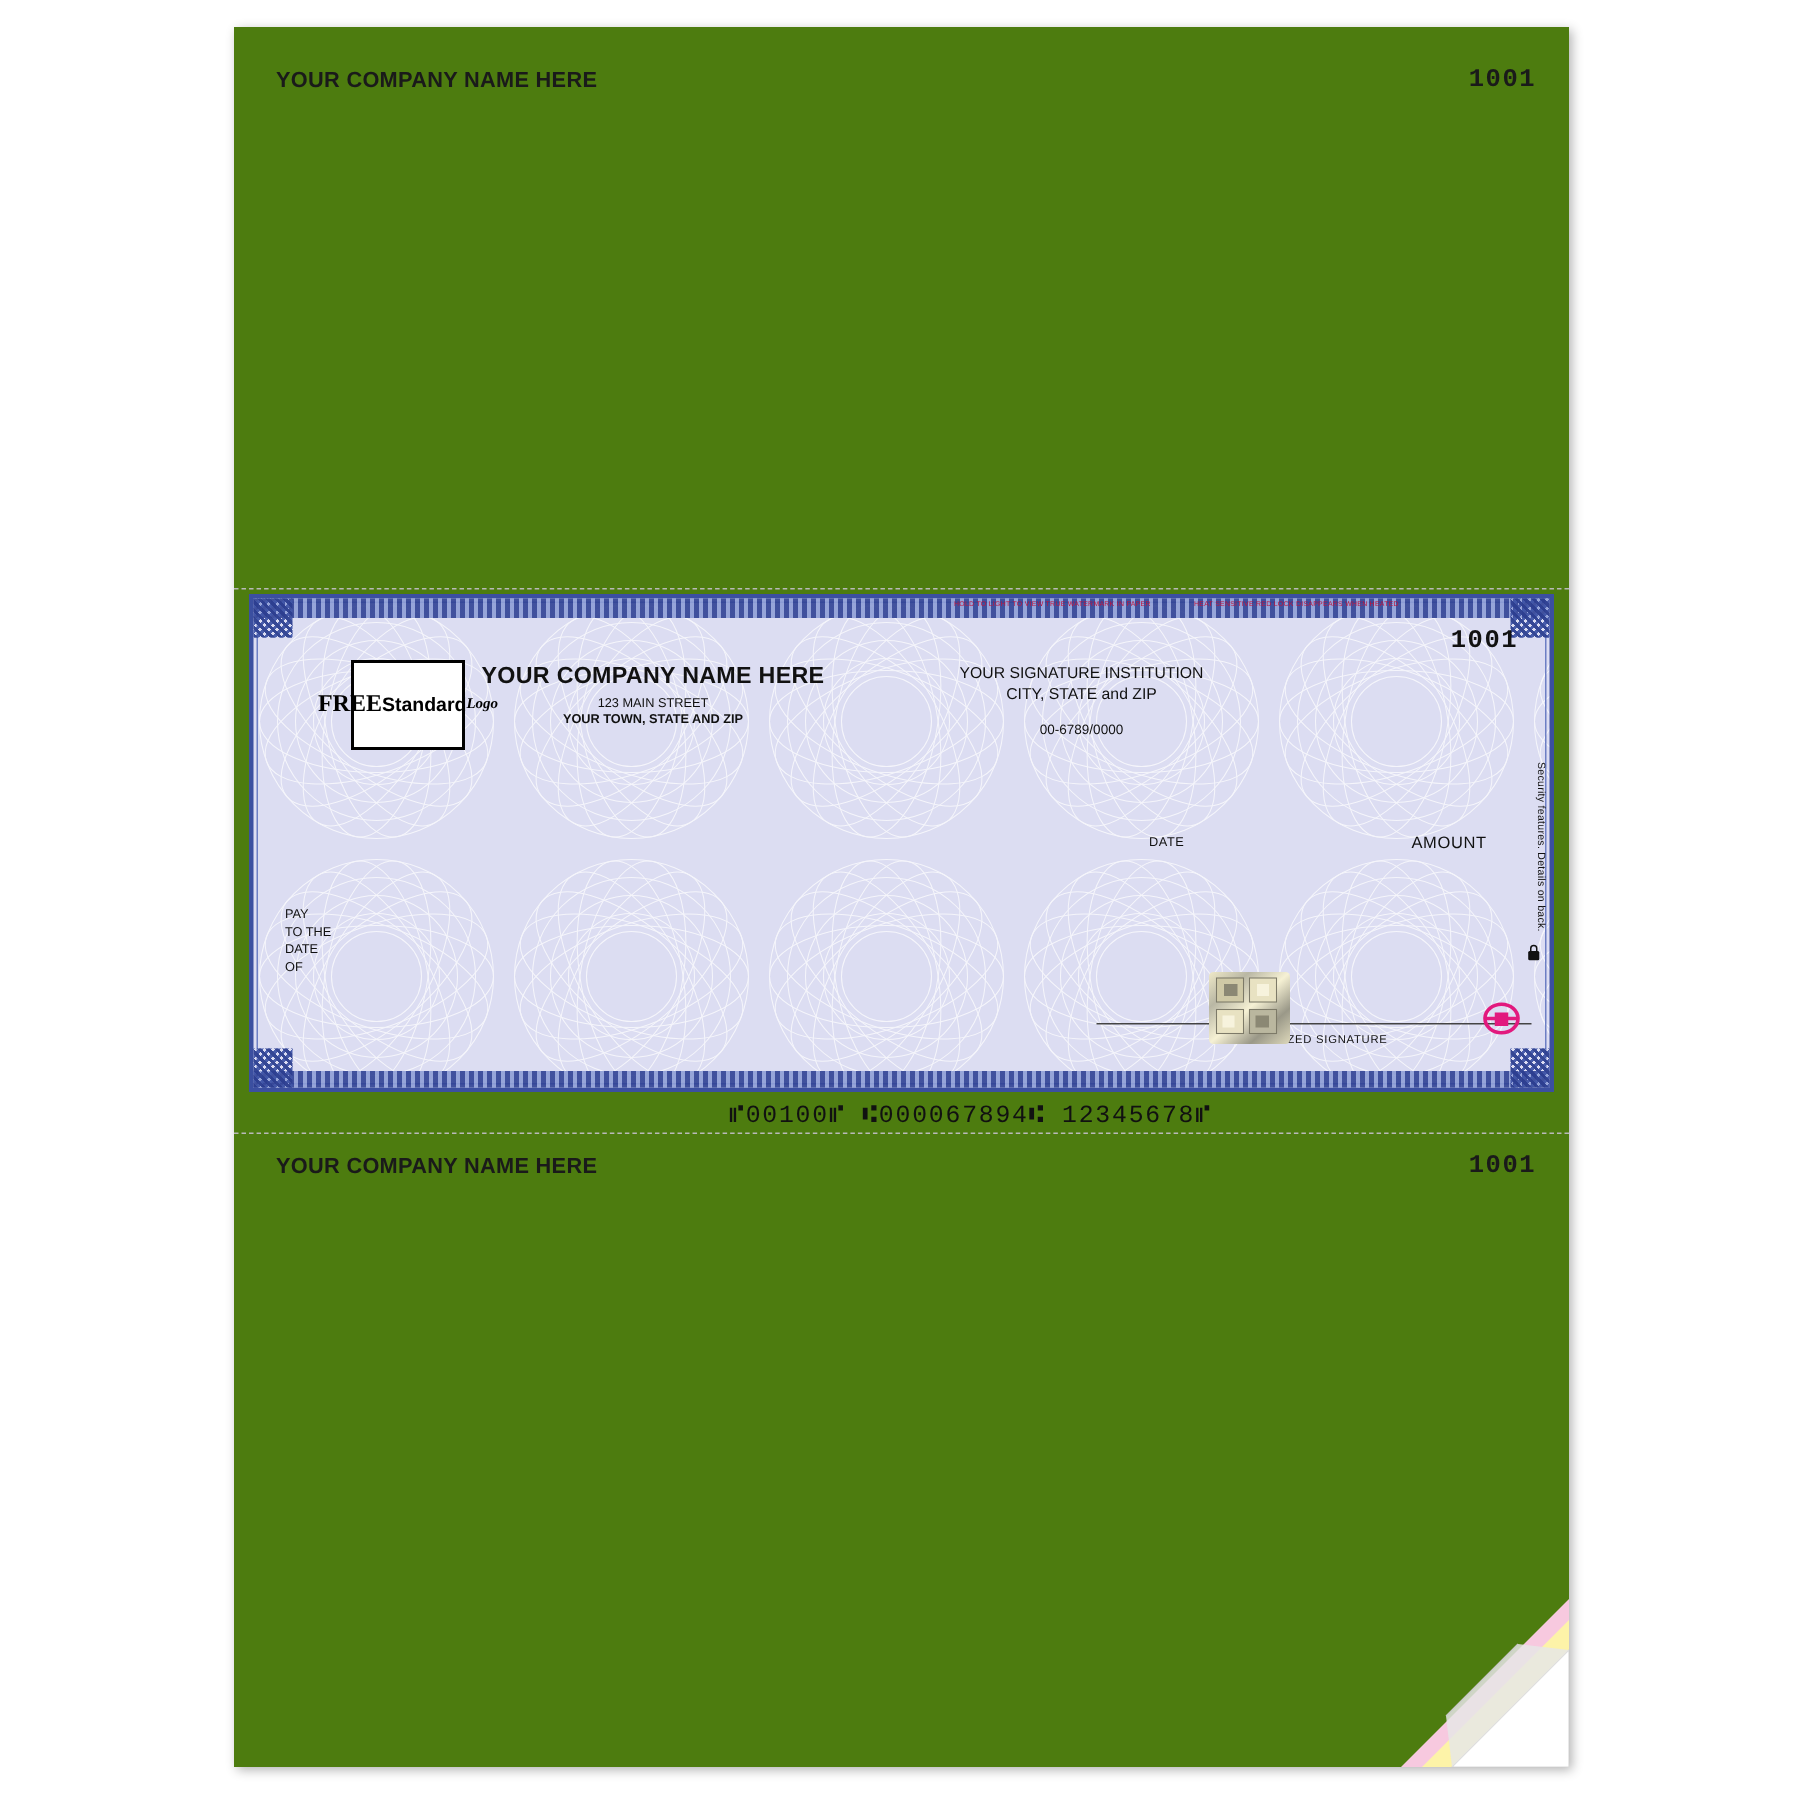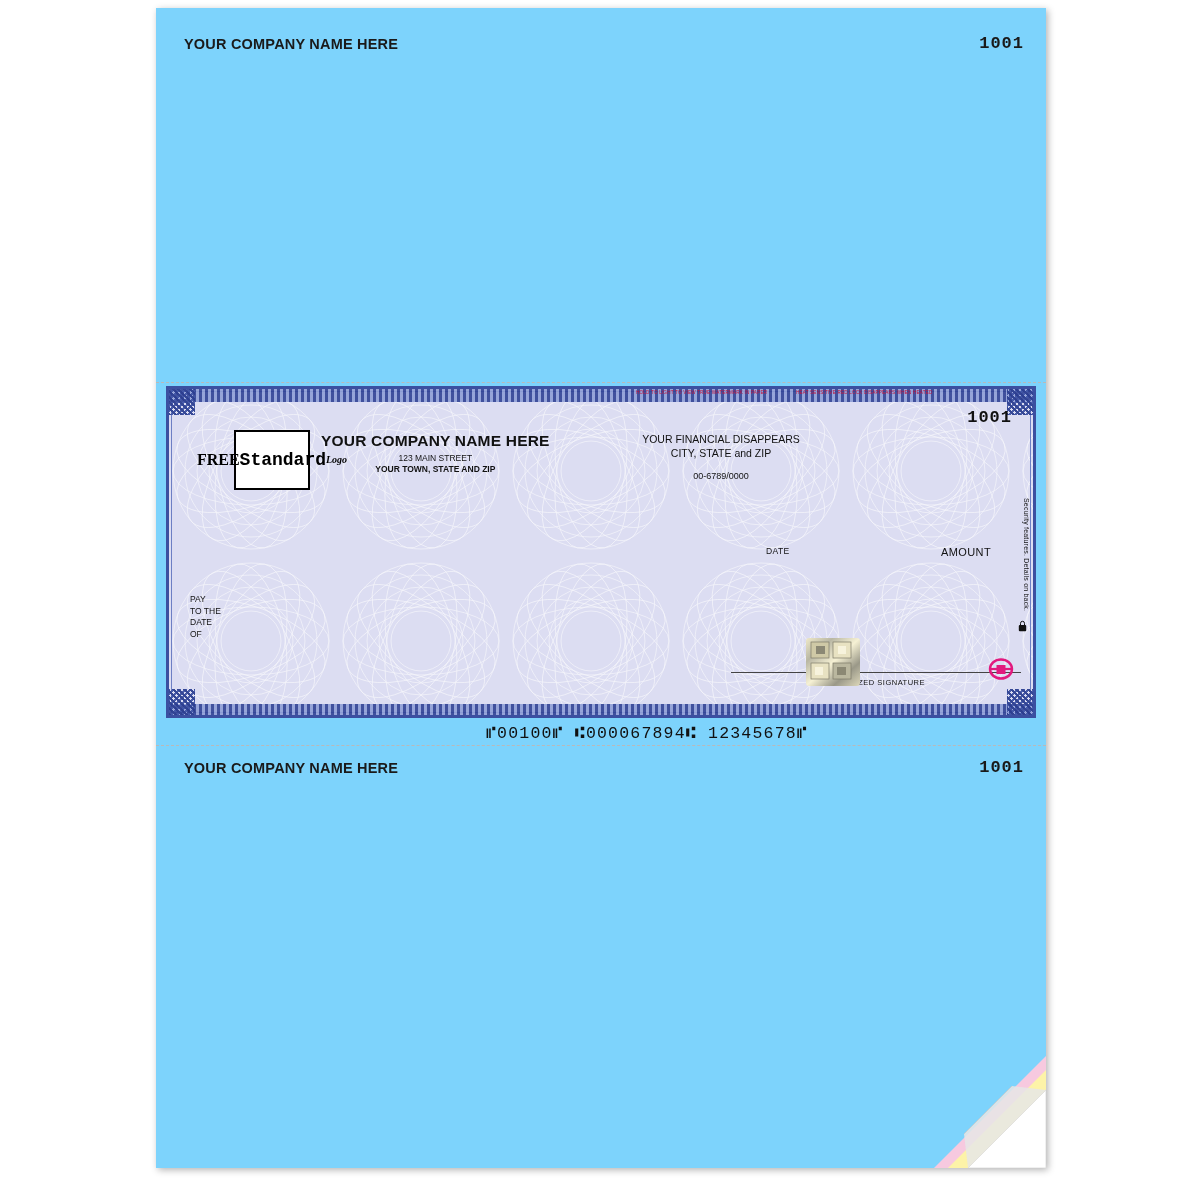--- a/index.html
+++ b/index.html
@@ -16,24 +16,24 @@
     width: 1200px;
     height: 1200px;
     overflow: hidden;
     background: #ffffff;
   }
 
   
   .sheet {
     position: absolute;
     left: 156px;
-    top: 8px;
+    top: 18px;
     width: 890px;
     height: 1160px;
-    background: #7dd3fc;
+    background: #4d7c0f;
     box-shadow: 2px 2px 7px rgba(0,0,0,0.30);
   }
 
   
   .perf {
     position: absolute;
     left: 0;
     width: 890px;
     height: 0;
     border-top: 1px dashed #b9b9b9;
@@ -166,23 +166,23 @@
     justify-content: center;
     z-index: 5;
   }
   .logo-free {
     font-size: 16px;
     font-weight: bold;
     font-family: "Liberation Serif", serif;
     line-height: 1;
   }
   .logo-std {
-    font-size: 18px;
-    font-weight: bold;
-    font-family: Liberation Mono, monospace;
+    font-size: 13px;
+    font-weight: bold;
+    font-family: Liberation Sans, sans-serif;
     line-height: 1.05;
   }
   .logo-logo {
     font-size: 10px;
     font-weight: bold;
     font-style: italic;
     font-family: "Liberation Serif", serif;
     line-height: 1.05;
   }
 
@@ -386,21 +386,21 @@
         <div class="logo-logo">Logo</div>
       </div>
 
       <div class="company">
         <div class="company-name">YOUR COMPANY NAME HERE</div>
         <div class="company-addr">123 MAIN STREET</div>
         <div class="company-addr" style="margin-top:0;font-weight:bold;">YOUR TOWN, STATE AND ZIP</div>
       </div>
 
       <div class="bank">
-        <div class="bank-name">YOUR FINANCIAL DISAPPEARS</div>
+        <div class="bank-name">YOUR SIGNATURE INSTITUTION</div>
         <div class="bank-name">CITY, STATE and ZIP</div>
         <div class="bank-frac">00-6789/0000</div>
       </div>
 
       <div class="lbl-date">DATE</div>
       <div class="lbl-amount">AMOUNT</div>
 
       <div class="pay-block">
         <div>PAY</div>
         <div>TO THE</div>

